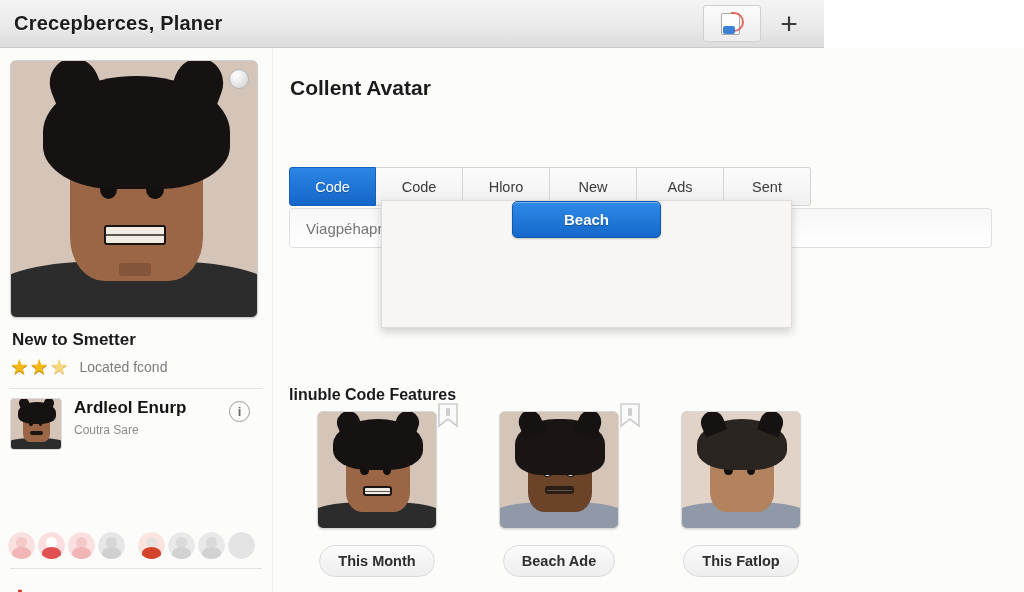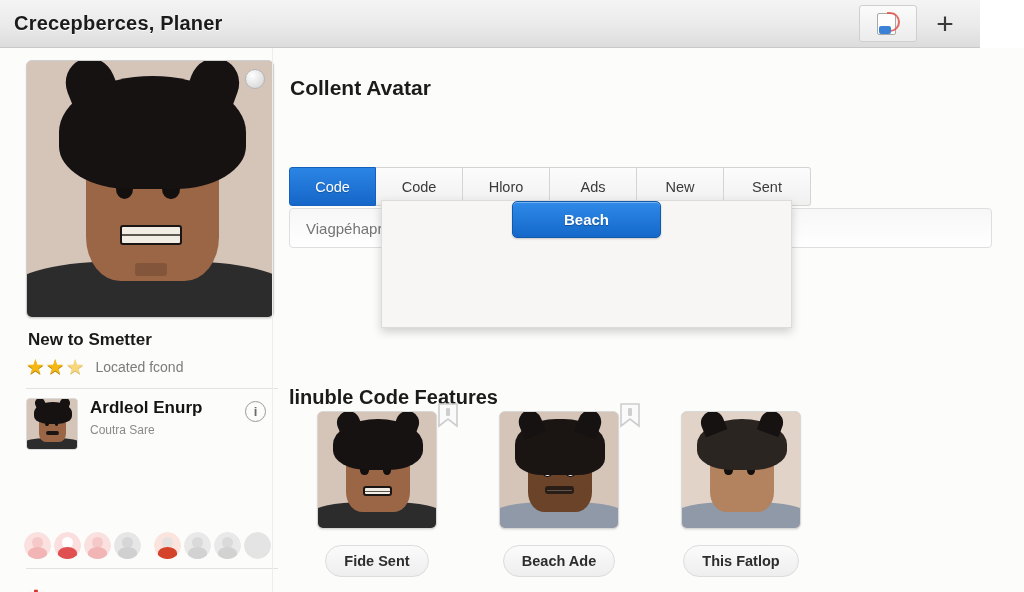--- a/index.html
+++ b/index.html
@@ -12,21 +12,21 @@
   .window {
     position: relative;
     width: 1024px; height: 592px;
     background: #ffffff;
     overflow: hidden;
   }
 
   
   .titlebar {
     position: absolute; left: 0; top: 0;
-    width: 980px; height: 48px;
+    width: 824px; height: 48px;
     background: linear-gradient(to bottom, #f4f4f4 0%, #eaeaea 55%, #dcdcdc 100%);
     border-bottom: 1px solid #c9c9c9;
     display: flex; align-items: center;
   }
   .win-title {
     margin-left: 14px;
     font-size: 20px; font-weight: bold;
     color: #1b1b1b;
     letter-spacing: .2px;
     text-shadow: 0 1px 0 rgba(255,255,255,.85);
@@ -57,21 +57,21 @@
   }
   .page-ico .tag {
     position: absolute; left: 4px; bottom: 3px; width: 12px; height: 8px;
     background: #3b82d6; border-radius: 2px;
   }
 
   
   .body-area { position: absolute; left: 0; top: 48px; width: 1024px; height: 544px; background: #fcfcfb; }
 
   
-  .sidebar { position: absolute; left: 16px; top: 0; width: 272px; height: 504px; background: #fcfcfb; }
+  .sidebar { position: absolute; left: 0; top: 0; width: 272px; height: 504px; background: #fcfcfb; }
 
   .avatar-card {
     position: absolute; left: 10px; top: 12px;
     width: 248px; height: 258px;
     border: 1px solid #cfcfcf; border-radius: 6px;
     background: #d9c8bd; overflow: hidden;
     box-shadow: 0 1px 2px rgba(0,0,0,.12);
   }
   .badge-dot {
     position: absolute; right: 8px; top: 8px; width: 20px; height: 20px;
@@ -215,21 +215,21 @@
     width: 149px; height: 37px;
     background: linear-gradient(to bottom,#2f8ae8,#1468c9);
     border: 1px solid #1159ab; border-radius: 5px;
     color: #ffffff; font-size: 15px; font-weight: bold;
     font-family: "Liberation Sans", sans-serif;
     text-shadow: 0 1px 1px rgba(0,0,0,.3);
     box-shadow: inset 0 1px 0 rgba(255,255,255,.35), 0 1px 2px rgba(0,0,0,.2);
     cursor: pointer;
   }
 
-  .gallery-title { position: absolute; left: 17px; top: 338px; font-size: 20px; font-weight: bold; color: #1b1b1b; }
+  .gallery-title { position: absolute; left: 17px; top: 338px; font-size: 16px; font-weight: bold; color: #1b1b1b; }
 
   .gallery { position: absolute; left: 14px; top: 363px; width: 730px; display: flex; }
   .g-item { width: 182px; position: relative; display: flex; flex-direction: column; align-items: center; }
   .g-thumb {
     width: 120px; height: 118px; border-radius: 6px;
     overflow: hidden; background: #d5c4b8;
     border: 1px solid #d8d8d8;
     box-shadow: 0 1px 2px rgba(0,0,0,.1);
     position: relative;
   }
@@ -365,22 +365,22 @@
     <div class="v-sep"></div>
 
     <div class="main">
 
       <div class="main-title">Collent Avatar</div>
 
       <div class="tabs">
         <div class="tab active">Code</div>
         <div class="tab">Code</div>
         <div class="tab">Hloro</div>
+        <div class="tab">New</div>
         <div class="tab">Ads</div>
-        <div class="tab">New</div>
         <div class="tab">Sent</div>
       </div>
 
       <input class="search-input" type="text" placeholder="Viagpéhapre" style="">
 
       <div class="overlay">
         <button class="beach-btn">Beach</button>
       </div>
 
       <div class="gallery-title">linuble Code Features</div>
@@ -396,21 +396,21 @@
                 <div class="eye l"></div>
                 <div class="eye r"></div>
                 <div class="mouth"></div>
                 <div class="hair"></div>
               </div>
           </div>
           <svg class="bookmark" viewBox="0 0 24 26">
             <path d="M3 1h18v22l-9-7-9 7z" fill="#fafafa" stroke="#cdcdcd" stroke-width="1.6"></path>
             <rect x="10" y="5" width="4" height="8" rx="1" fill="#cfcfcf"></rect>
           </svg>
-          <div class="g-label">Fide Sent</div>
+          <div class="g-label">This Month</div>
         </div>
 
 
         <div class="g-item">
           <div class="g-thumb">
             <div class="face v3">
                 <div class="bg"></div>
                 <div class="torso"></div>
                 <div class="head"></div>
                 <div class="eye l"></div>

